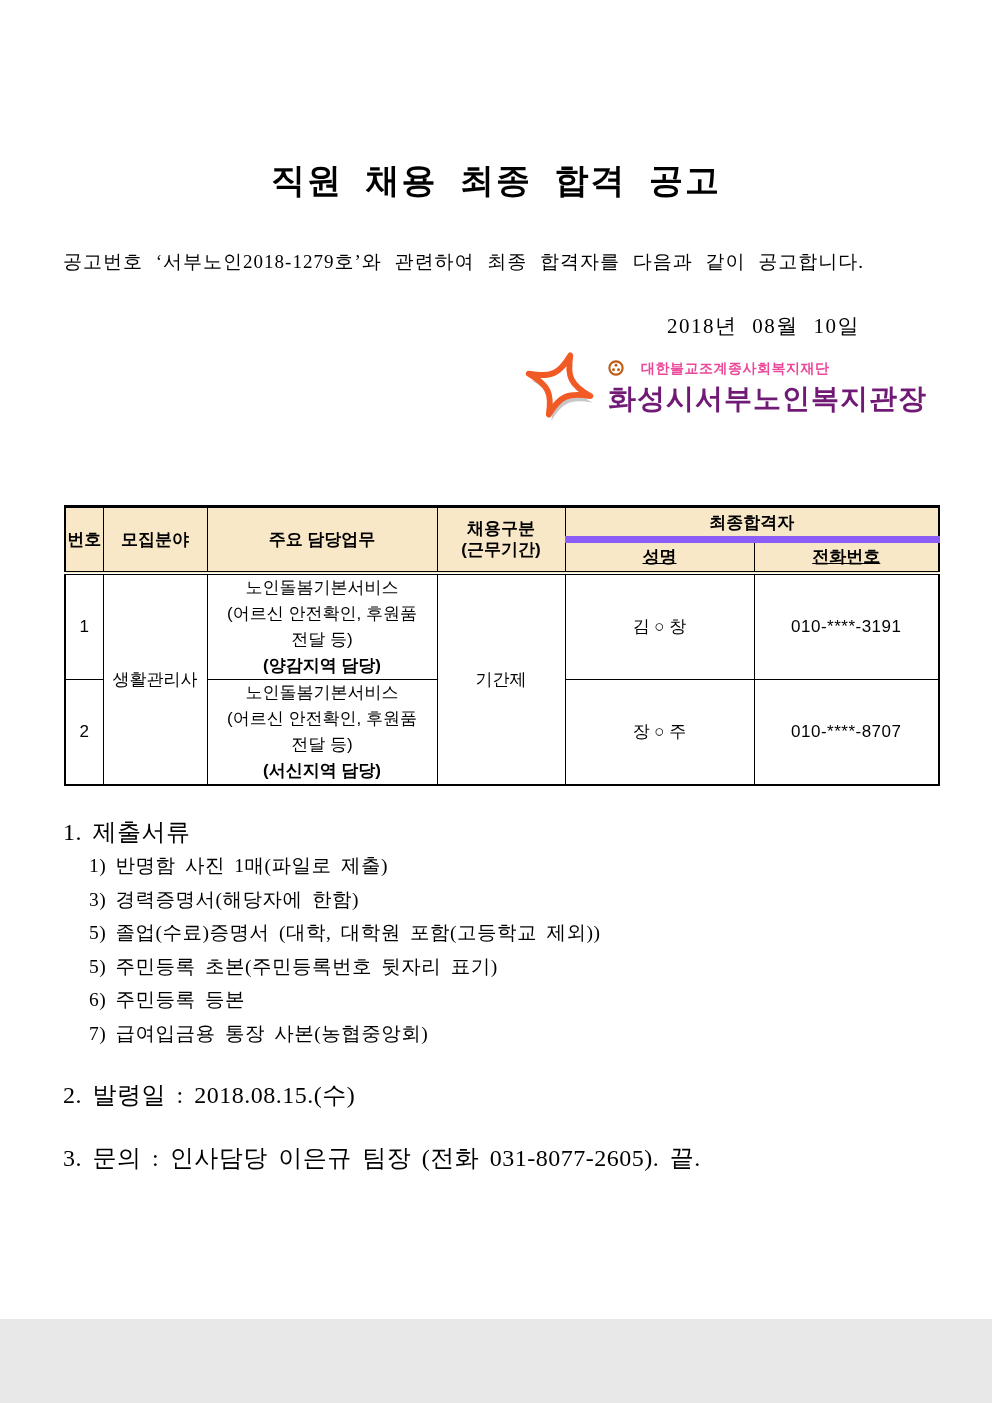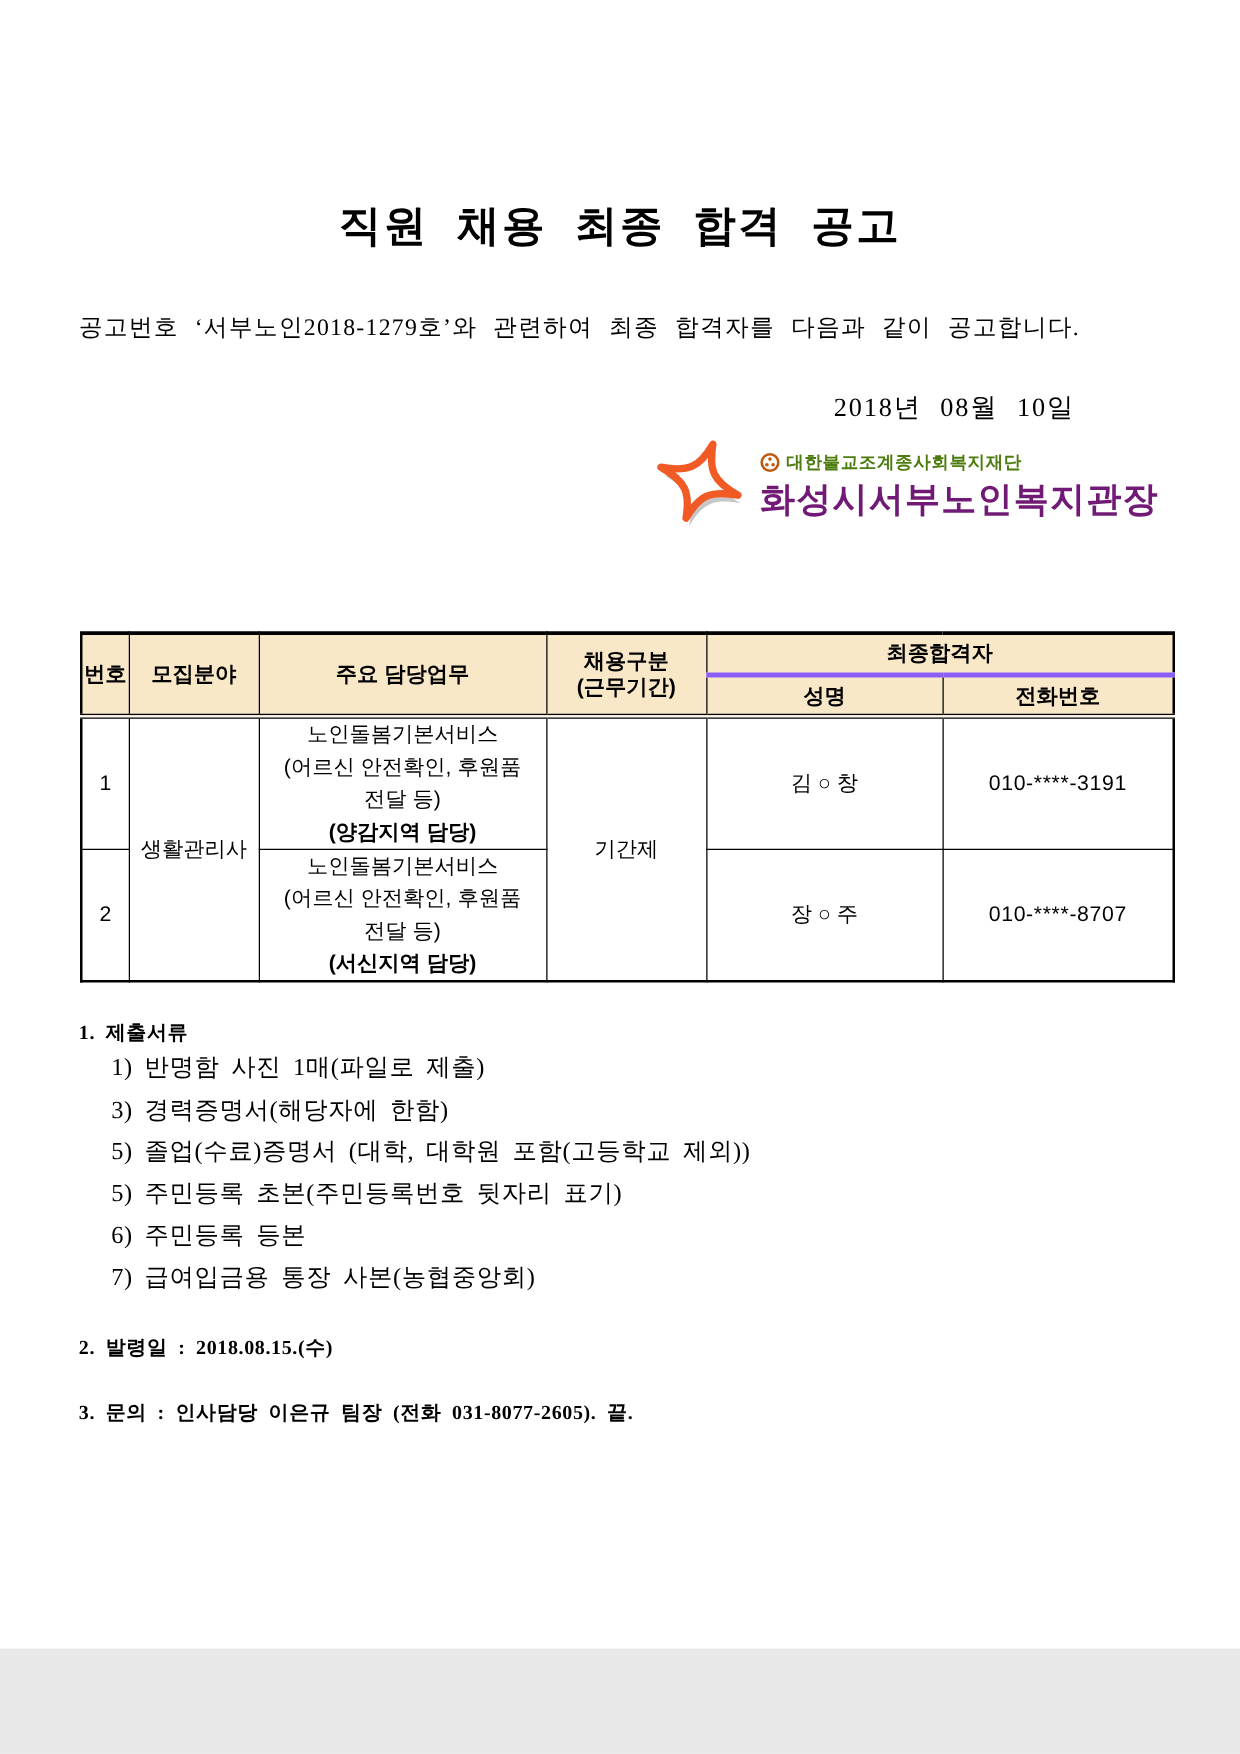--- a/index.html
+++ b/index.html
@@ -49,26 +49,27 @@
     position: absolute;
     top: 348px;
     left: 524px;
     display: flex;
     align-items: center;
   }
   .logo-star { flex: 0 0 auto; }
   .logo-texts { margin-left: 12px; font-family: "Liberation Sans", "DejaVu Sans", sans-serif; }
   .logo-small {
     display: flex;
-    align-items: center;
+    align-items: flex-start;
     font-size: 14px;
     font-weight: bold;
-    color: #4d7c0f;
+    color: #ec4899;
     letter-spacing: 0.5px;
     white-space: nowrap;
+    gap: 12px;
   }
   .logo-small .emblem { margin-right: 5px; display: inline-flex; }
   .logo-large {
     margin-top: 2px;
     font-size: 28px;
     font-weight: bold;
     color: #701a75;
     letter-spacing: 1px;
     white-space: nowrap;
   }
@@ -84,41 +85,41 @@
   .pass-table th, .pass-table td {
     border: 1px solid #000;
     text-align: center;
     vertical-align: middle;
     padding: 0;
     font-size: 17px;
     font-weight: normal;
   }
   .pass-table { border: 2px solid #000; border-top: 3px solid #000; }
   .pass-table thead th { background: #f9e8c8; font-weight: 600; }
-  .pass-table thead tr.sub th { border-top: 4px solid #8b5cf6; }
+  .pass-table thead tr.sub th { border-top: 7px solid #8b5cf6; text-decoration: underline; }
   .pass-table thead tr.sub th,
   .pass-table thead th.spans { border-bottom: 4px double #000; }
   .pass-table .h-top { height: 33px; padding-left: 29px; }
   .pass-table .h-sub { height: 33px; }
   .pass-table tbody tr { height: 105px; }
   .duty div { line-height: 26px; }
   .duty .region { font-weight: bold; }
   .emp-hdr div { line-height: 21px; }
   .phone { letter-spacing: 0.5px; }
   .sections {
     position: absolute;
     top: 816px;
     left: 63px;
     width: 880px;
     font-size: 19.5px;
     white-space: nowrap;
   }
   .sec-title {
-    font-size: 16px;
-    font-weight: bold;
+    font-size: 24px;
+    font-weight: normal;
     letter-spacing: 0.5px;
     word-spacing: 4px;
   }
   .doc-list { margin-top: 1px; margin-bottom: 0; }
   .doc-list .item {
     padding-left: 26px;
     line-height: 33.5px;
     letter-spacing: 0.5px;
     word-spacing: 4px;
   }

